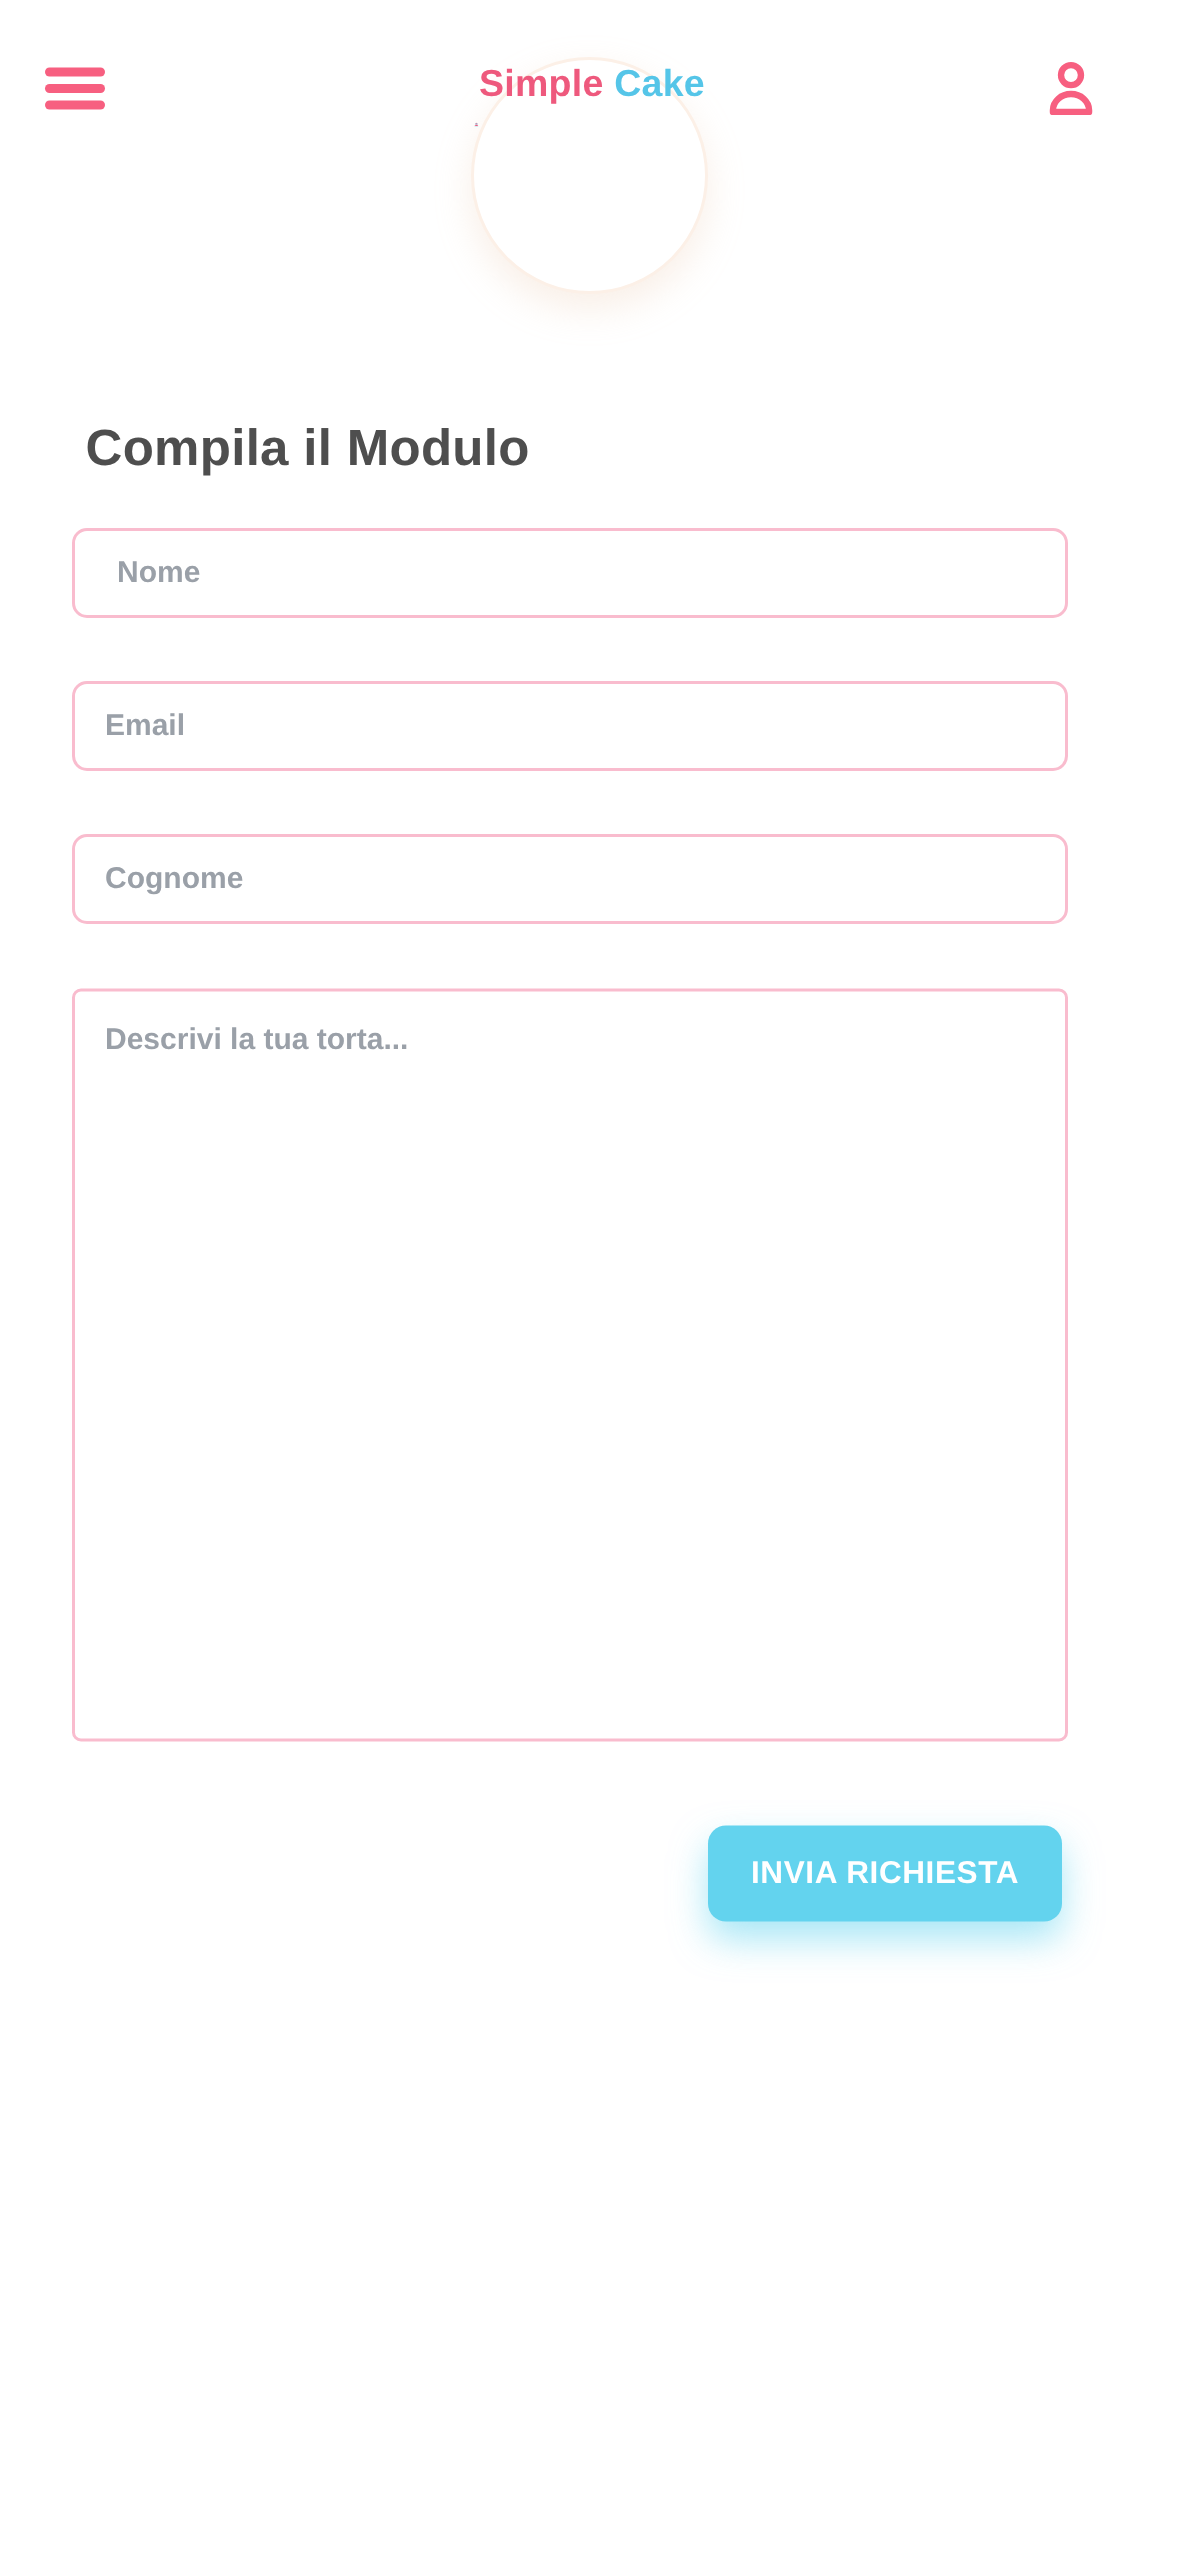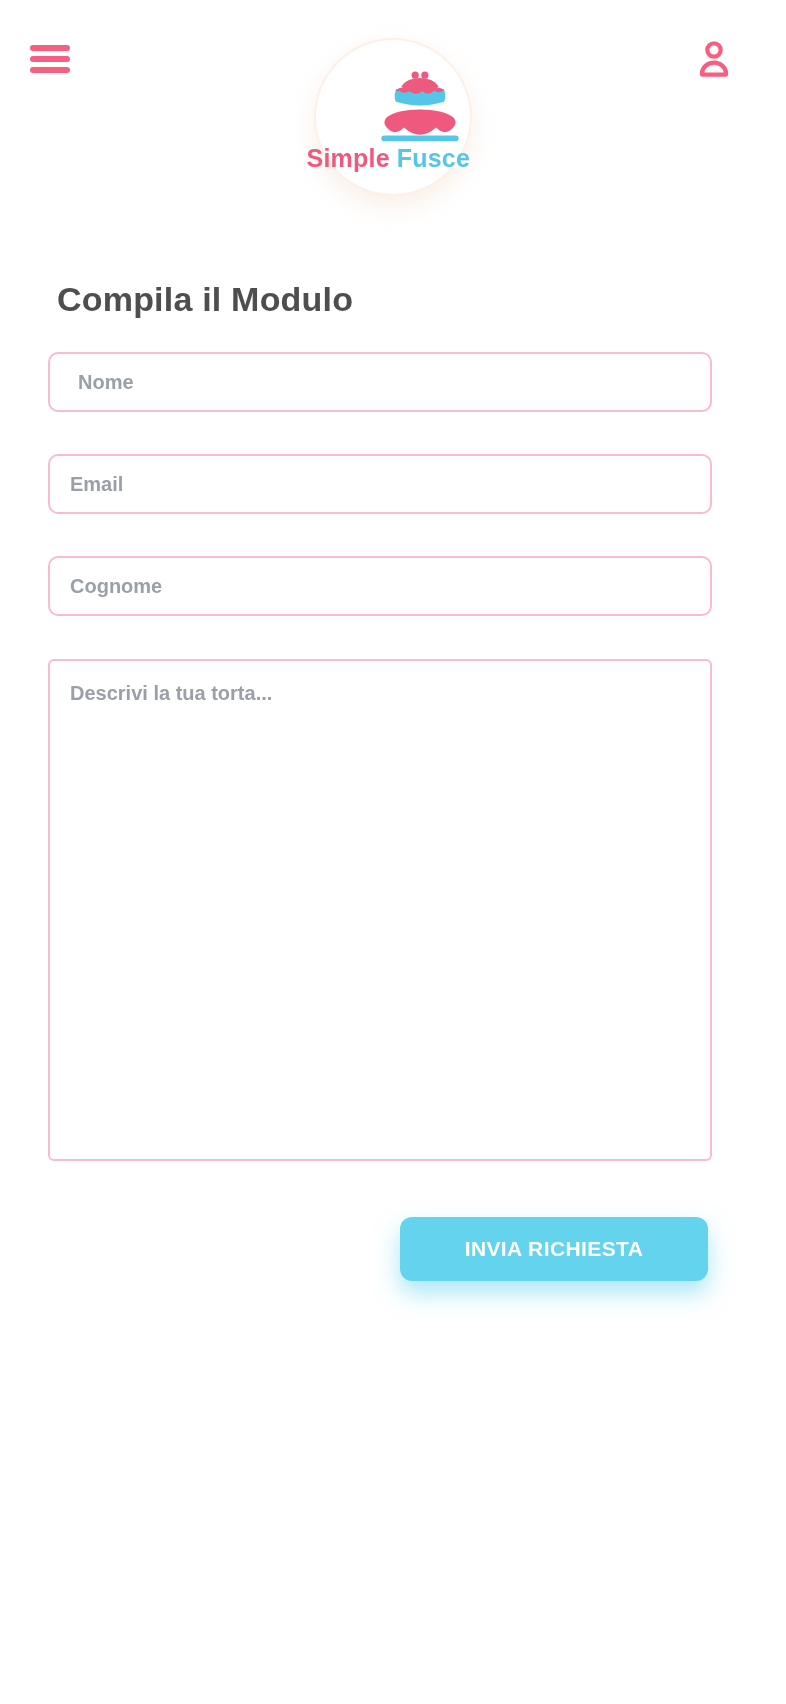--- a/index.html
+++ b/index.html
@@ -22,21 +22,21 @@
   .hamburger{
     position:absolute;left:30px;top:45px;width:40px;height:28px;
     display:flex;flex-direction:column;justify-content:space-between;cursor:pointer;
   }
   .hamburger .bar{width:40px;height:6px;border-radius:3px;background:var(--pink);}
   .logo-circle{
     position:absolute;left:50%;top:38px;transform:translateX(-50%);
     width:158px;height:158px;border-radius:50%;background:#fff;
     border:2px solid #fcf0e7;
     box-shadow:0 10px 24px rgba(233,196,170,0.28);
-    display:flex;flex-direction:column;align-items:flex-end;justify-content:center;
+    display:flex;flex-direction:row;align-items:flex-start;justify-content:center;
   }
   .logo-cake{margin-top:6px;}
   .brand{display:flex;gap:7px;font-size:25px;font-weight:700;letter-spacing:0.2px;margin-top:2px;}
   .brand .first{color:var(--logo-pink);}
   .brand .second{color:var(--logo-blue);}
   .profile-btn{
     position:absolute;right:54px;top:38px;width:36px;height:42px;cursor:pointer;
     display:flex;align-items:center;justify-content:center;background:none;border:none;
   }
   
@@ -55,21 +55,21 @@
     padding:0 20px;font-family:"Liberation Sans",sans-serif;
     font-size:20px;font-weight:600;color:#4a4a4a;outline:none;
   }
   .field.first{margin-top:33px;padding-left:28px;}
   .field::placeholder{color:var(--placeholder);opacity:1;font-weight:600;}
   textarea.field{
     height:502px;margin-top:43px;border-radius:6px;
     padding:20px;resize:none;line-height:24px;
   }
   .submit-btn{
-    display:block;margin:56px 4px 0 auto;width:308px;height:64px;
+    display:block;margin:56px 4px 0 auto;width:236px;height:64px;
     background:var(--btn-cyan);border:none;border-radius:12px;cursor:pointer;
     color:#ffffff;font-family:"Liberation Sans",sans-serif;
     font-size:21px;font-weight:700;letter-spacing:0.4px;
     box-shadow:0 12px 24px rgba(99,211,238,0.55);
   }
 </style>
 </head>
 <body>
 
 <div class="page">
@@ -91,21 +91,21 @@
       <path d="M30,27 C45,21 75,21 90,27 C92,32 92,38 90,42 C70,48 50,48 30,42 C28,38 28,32 30,27 Z" fill="#55c5e8"></path>
 
       <path d="M30,27 C45,20 75,20 90,27 Q85,33 78,28 Q71,35 63,29 Q55,35 47,29 Q39,33 34,28 Q31,30 30,27 Z" fill="#ee597d"></path>
 
       <path d="M18,62 C32,48 88,48 102,62 C105,66 105,70 102,73 Q92,86 80,74 Q60,92 40,74 Q28,86 18,73 C15,70 15,66 18,62 Z" fill="#ee597d"></path>
 
       <rect x="12" y="84" width="96" height="7" rx="3.5" fill="#55c5e8"></rect>
     </svg>
     <div class="brand">
       <span class="first">Simple</span>
-      <span class="second">Fusce</span>
+      <span class="second">Cake</span>
     </div>
   </div>
 
   <button class="profile-btn">
     <svg width="34" height="40" viewBox="0 0 24 27" fill="none" stroke="#f75f80" stroke-width="3" stroke-linejoin="round" stroke-linecap="round">
       <circle cx="12" cy="7.2" r="4.7"></circle>
       <path d="M3.5,24.5 v-0.8 a8.5,7.6 0 0 1 17,0 v0.8 z"></path>
     </svg>
   </button>
 

